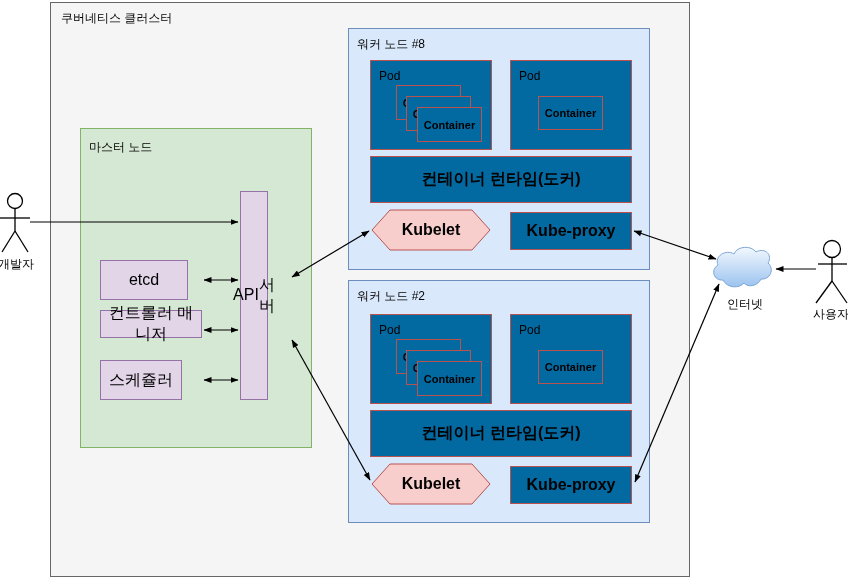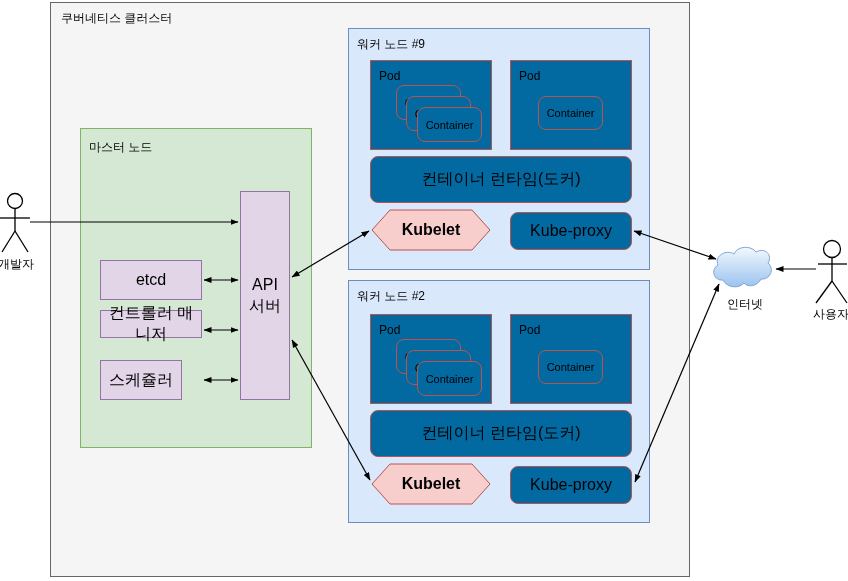--- a/index.html
+++ b/index.html
@@ -9,56 +9,56 @@
 
   .box { position:absolute; border:1px solid #000; }
   .gray   { background:#f5f5f5; border-color:#666666; }
   .green  { background:#d5e8d4; border-color:#82b366; }
   .blue   { background:#dae8fc; border-color:#6c8ebf; }
   .red    { background:#0369a1; border-color:#b85450; }
   .purple { background:#e1d5e7; border-color:#9673a6; }
 
   .lbl-tl { position:absolute; font-size:12px; font-weight:normal; white-space:nowrap; }
   .cc { display:flex; align-items:center; justify-content:center; font-size:16px; text-align:center; }
-  .bold { font-weight:normal;border-radius:8px; }
+  .bold { font-weight:bold; }
   .small { font-size:11px; }
 
   .free-label { position:absolute; font-size:12px; text-align:center; white-space:nowrap; z-index:6; }
 
   #overlay { position:absolute; left:0; top:0; width:848px; height:581px; z-index:5; pointer-events:none; }
   .hex-label { position:absolute; z-index:6; font-weight:bold; }
 </style>
 </head>
 <body>
 
 <div id="canvas">
 
   <div class="box gray" style="left:50px; top:2px; width:640px; height:575px;">
     <span class="lbl-tl" style="left:10px; top:7px;">쿠버네티스 클러스터</span>
   </div>
 
   <div class="box green" style="left:80px; top:128px; width:232px; height:320px;">
     <span class="lbl-tl" style="left:8px; top:10px;">마스터 노드</span>
   </div>
-  <div class="box purple cc" style="left:100px; top:260px; width:102px; height:40px;">
+  <div class="box purple cc" style="left:100px; top:260px; width:88px; height:40px;">
     <span>etcd</span>
   </div>
   <div class="box purple cc" style="left:100px; top:310px; width:102px; height:28px;">
     <span>컨트롤러 매니저</span>
   </div>
   <div class="box purple cc" style="left:100px; top:360px; width:82px; height:40px;">
     <span>스케쥴러</span>
   </div>
-  <div class="box purple cc" style="left:240px; top:191px; width:50px; height:209px; flex-direction:column; line-height:1.3;">
+  <div class="box purple cc" style="left:240px; top:191px; width:28px; height:209px; line-height:1.3;">
     <span>API</span>
     <span>서버</span>
   </div>
 
   <div class="box blue" style="left:348px; top:28px; width:302px; height:242px;">
-    <span class="lbl-tl" style="left:8px; top:7px;">워커 노드 #9</span>
+    <span class="lbl-tl" style="left:8px; top:7px;">워커 노드 #8</span>
   </div>
   <div class="box red" style="left:370px; top:60px; width:122px; height:90px;">
     <span class="lbl-tl" style="left:8px; top:8px;">Pod</span>
   </div>
   <div class="box red cc bold small" style="left:396px; top:85px; width:65px; height:35px;">
     <span>Container</span>
   </div>
   <div class="box red cc bold small" style="left:406px; top:96px; width:65px; height:35px;">
     <span>Container</span>
   </div>

